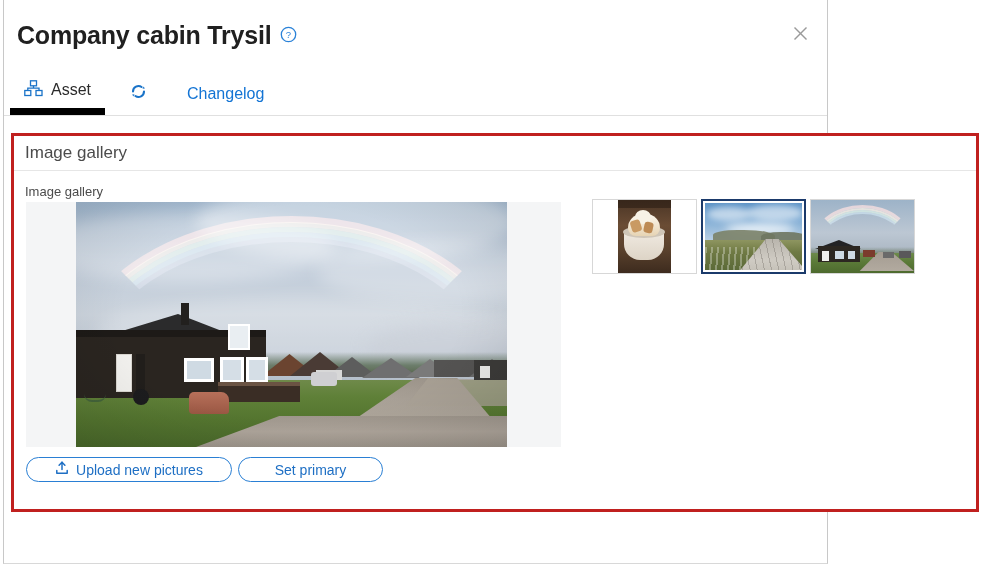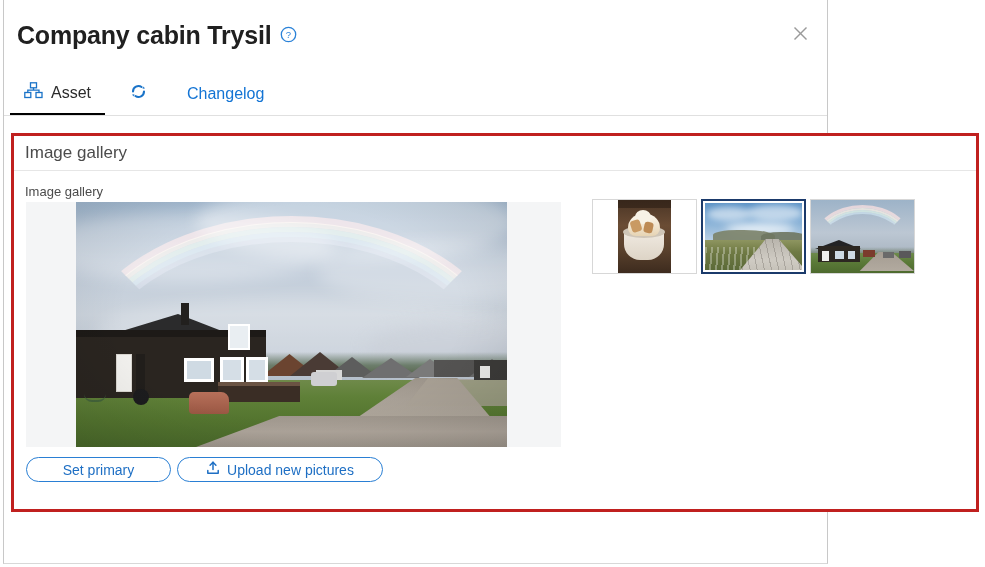--- a/index.html
+++ b/index.html
@@ -81,21 +81,21 @@
     height: 43px;
     display: flex;
     align-items: center;
     gap: 8px;
     box-sizing: border-box;
     cursor: pointer;
     padding: 0 14px;
   }
   .tab-asset {
     left: 6px;
-    border-bottom: 2px solid #000000;
+    border-bottom: 7px solid #000000;
   }
   .tab-changelog {
     left: 112px;
     gap: 40px;
   }
   .tab-label {
     font-size: 16px;
     white-space: nowrap;
   }
   .tab-asset .tab-label { color: #2b2b2b; }
@@ -514,32 +514,32 @@
           <div style="position:absolute; left:52px; top:50px; width:12px; height:7px;  background:#7b3b2c;"></div>
           <div style="position:absolute; left:72px; top:52px; width:11px; height:6px;  background:#6a6a6a;"></div>
           <div style="position:absolute; left:88px; top:51px; width:12px; height:7px;  background:#59585a;"></div>
         </div>
       </div>
 
     </div>
 
     <div class="actions">
 
-      <div class="btn btn-primary-set">
-        <span>Set primary</span>
-      </div>
-
       <div class="btn btn-upload">
         <span class="upload-icon">
           <svg width="14" height="14" viewBox="0 0 14 14">
             <path d="M7 1.3 L7 8.6" stroke="#1e6fc4" stroke-width="1.5" stroke-linecap="round"></path>
             <path d="M4.1 4.2 L7 1.3 L9.9 4.2" fill="none" stroke="#1e6fc4" stroke-width="1.5" stroke-linecap="round" stroke-linejoin="round"></path>
             <path d="M1.8 9.6 L1.8 12.2 L12.2 12.2 L12.2 9.6" fill="none" stroke="#1e6fc4" stroke-width="1.5" stroke-linecap="round" stroke-linejoin="round"></path>
           </svg>
         </span>
         <span>Upload new pictures</span>
       </div>
 
+      <div class="btn btn-primary-set">
+        <span>Set primary</span>
+      </div>
+
 
     </div>
 
   </div>
 </div>
 
 </body></html>

